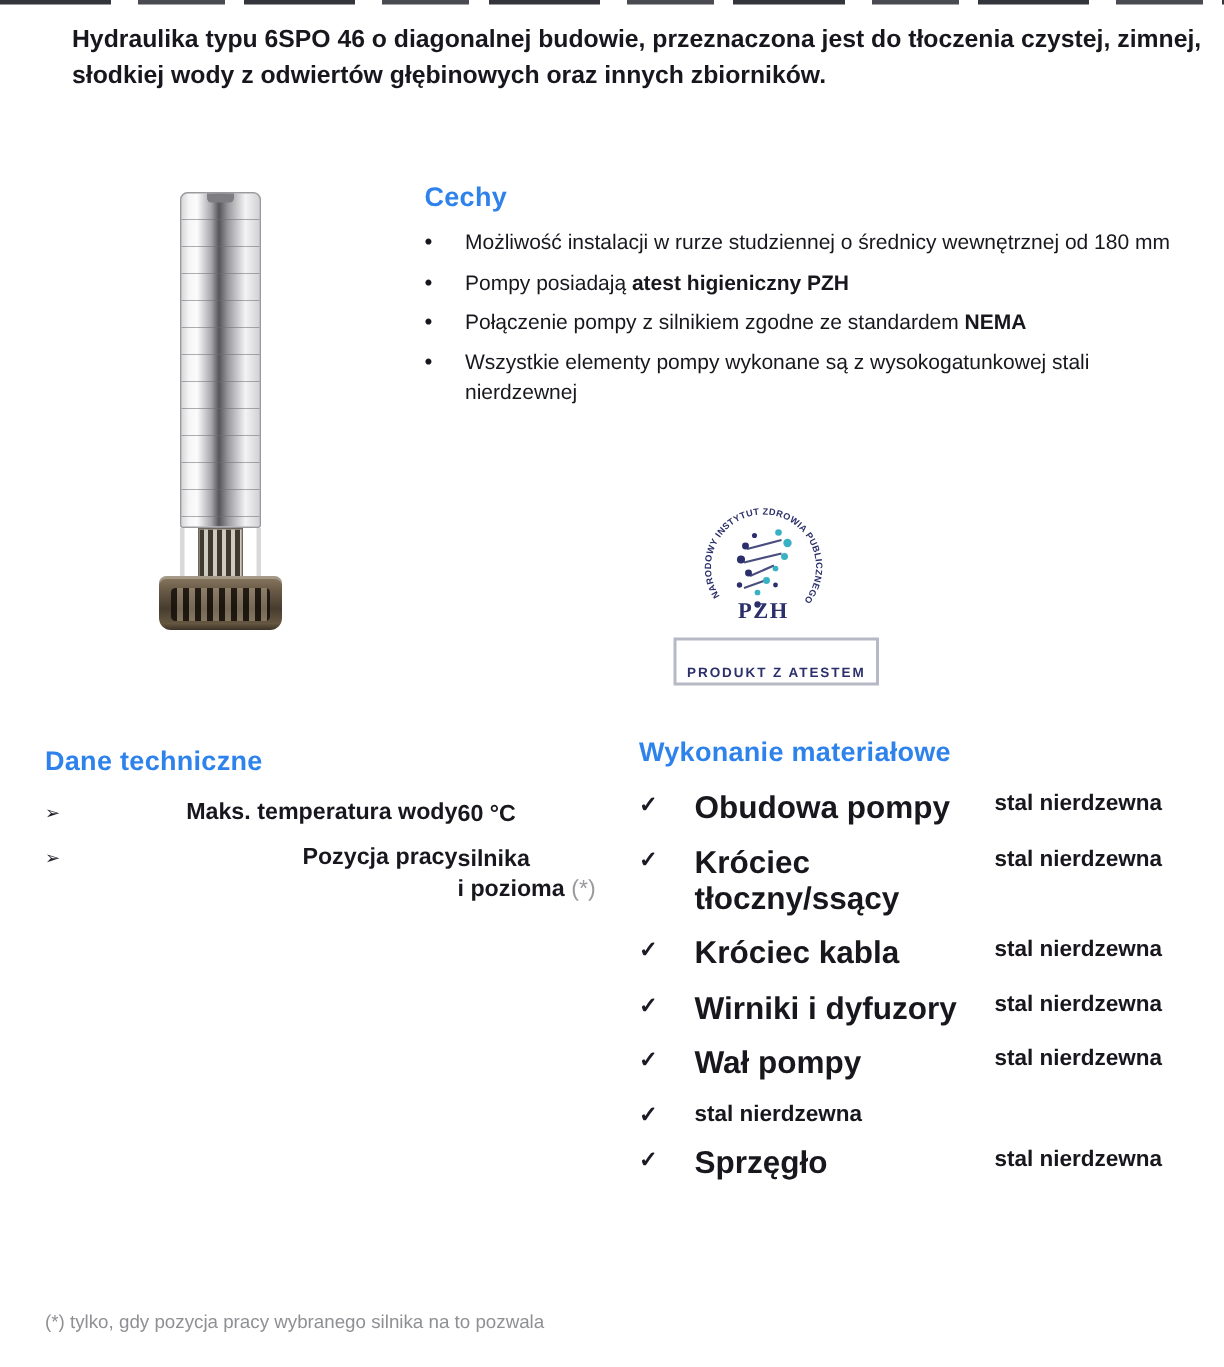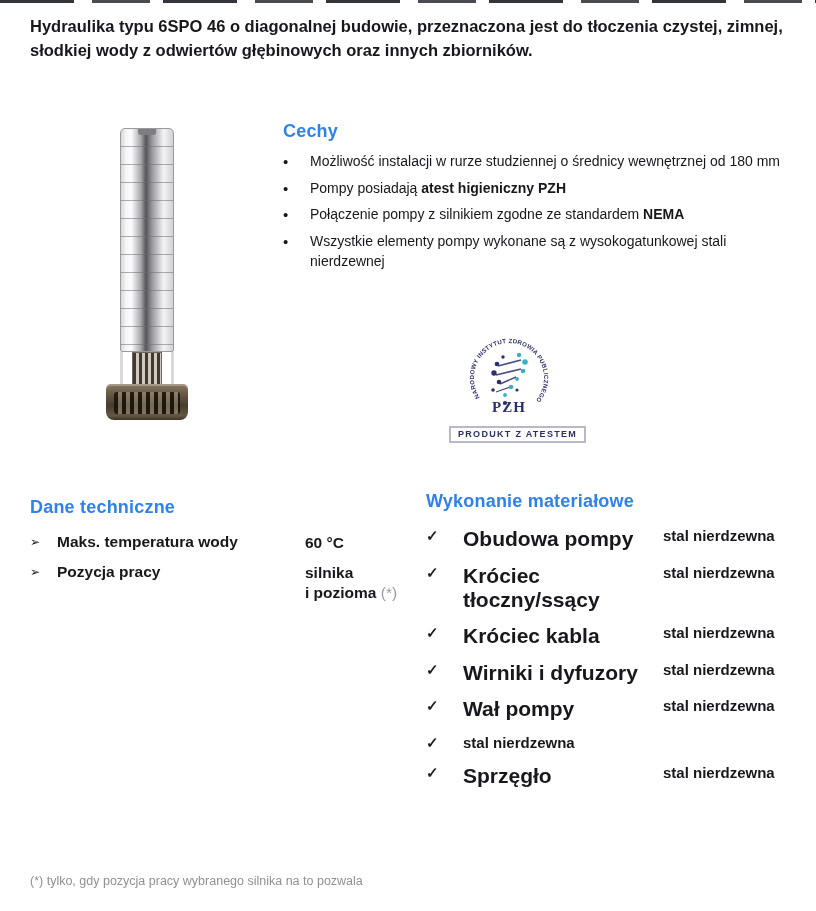--- a/index.html
+++ b/index.html
@@ -7,21 +7,21 @@
   .canvas {
     position:relative; width:816px; height:911px; background:#ffffff;
     font-family:"Liberation Sans", sans-serif; color:#17171d; overflow:hidden;
   }
   
   .top-strip {
     position:absolute; left:0; top:0; width:100%; height:3px;
     background:repeating-linear-gradient(90deg,#34343d 0 74px,#ffffff 74px 92px,#4a4a52 92px 150px,#ffffff 150px 163px);
   }
   .intro {
-    position:absolute; left:30px; top:15px; width:756px;
+    position:absolute; left:48px; top:15px; width:756px;
     font-size:16.5px; font-weight:700; line-height:1.45; color:#17171d;
   }
   
   .pump { position:absolute; left:104px; top:128px; width:86px; height:292px; }
   .pump-body {
     position:absolute; left:16px; top:0; width:54px; height:224px;
     border:1px solid #9a9a9e; border-radius:5px 5px 2px 2px;
     background:
       repeating-linear-gradient(180deg, rgba(110,110,115,0) 0 17px, rgba(110,110,115,.55) 17px 18px),
       linear-gradient(90deg,#d7d7d9 0%,#f6f6f7 10%,#fbfbfc 20%,#a9a9ad 38%,#565659 48%,#9b9b9f 60%,#f3f3f4 82%,#d2d2d5 100%);
@@ -57,29 +57,29 @@
   }
   .features ul { list-style:none; margin-top:9px; }
   .features li { display:flex; margin-bottom:4px; }
   .features .mk { width:27px; flex:0 0 27px; font-size:15px; line-height:1.5; color:#17171d; }
   .features p { font-size:14px; line-height:1.47; color:#17171d; font-weight:500; width:483px; }
   .features p b { font-weight:700; }
   
   .cert { position:absolute; left:449px; top:337px; width:120px; text-align:center; }
   .cert-badge {
     display:inline-block; margin-top:1px; border:2px solid #b7bac6; background:#fff;
-    padding:1px 7px 2px 7px; font-size:9px; font-weight:700; letter-spacing:1.3px; color:#2b2f6a;
+    padding:16px 7px 2px 7px; font-size:9px; font-weight:700; letter-spacing:1.3px; color:#2b2f6a;
     white-space:nowrap;
   }
   
   .tech { position:absolute; left:30px; top:497px; width:380px; }
   .tech-rows { margin-top:15px; display:flex; flex-direction:column; gap:10px; }
   .tech-row { display:grid; grid-template-columns:27px 248px auto; }
   .tech-row .arrow { font-size:12px; color:#20202a; padding-top:2px; }
-  .tech-row .lbl { font-size:15.5px; font-weight:700; color:#17171d; }
+  .tech-row .lbl { font-size:15.5px; font-weight:700; color:#17171d;text-align:right; }
   .tech-row .val { font-size:15.5px; font-weight:700; color:#17171d; line-height:1.3; }
   .tech-row .val .muted { color:#9b9b9f; font-weight:400; }
   
   .materials { position:absolute; left:426px; top:491px; width:390px; }
   .mat-rows { margin-top:15px; display:flex; flex-direction:column; gap:12.5px; }
   .mat-row { display:grid; grid-template-columns:37px 200px auto; align-items:start; }
   .mat-row .chk { font-size:15px; font-weight:700; color:#1b1b26; }
   .mat-row .part { font-size:21px; font-weight:700; color:#17171d; }
   .mat-row .mat { font-size:15px; font-weight:700; color:#17171d; }
   

